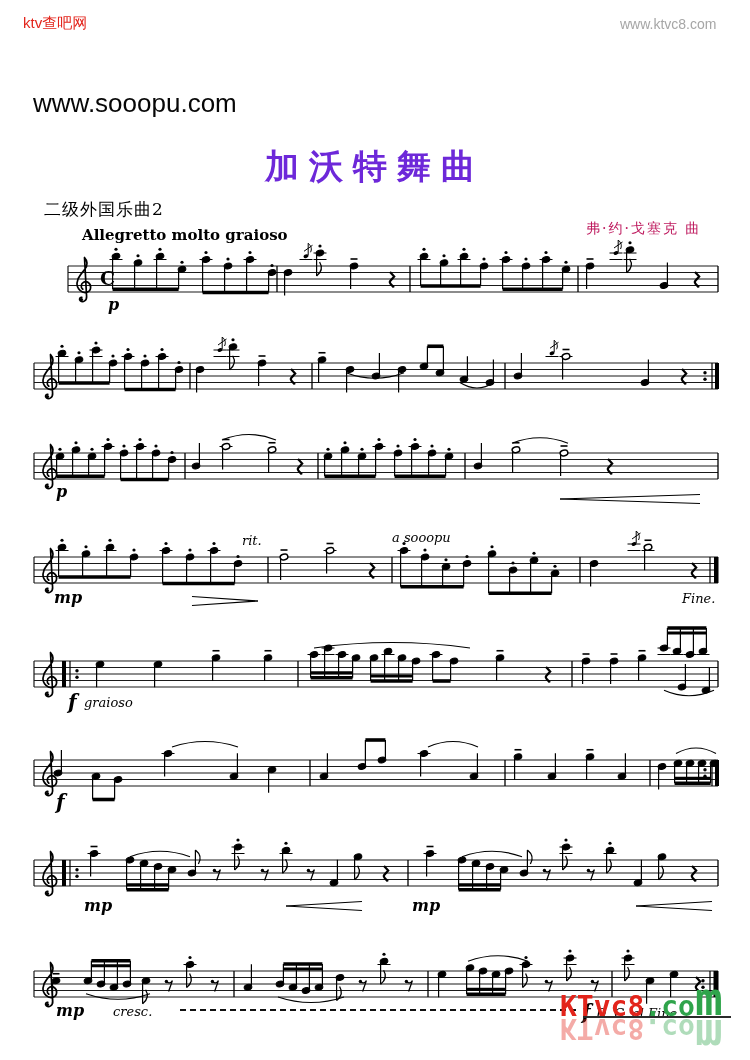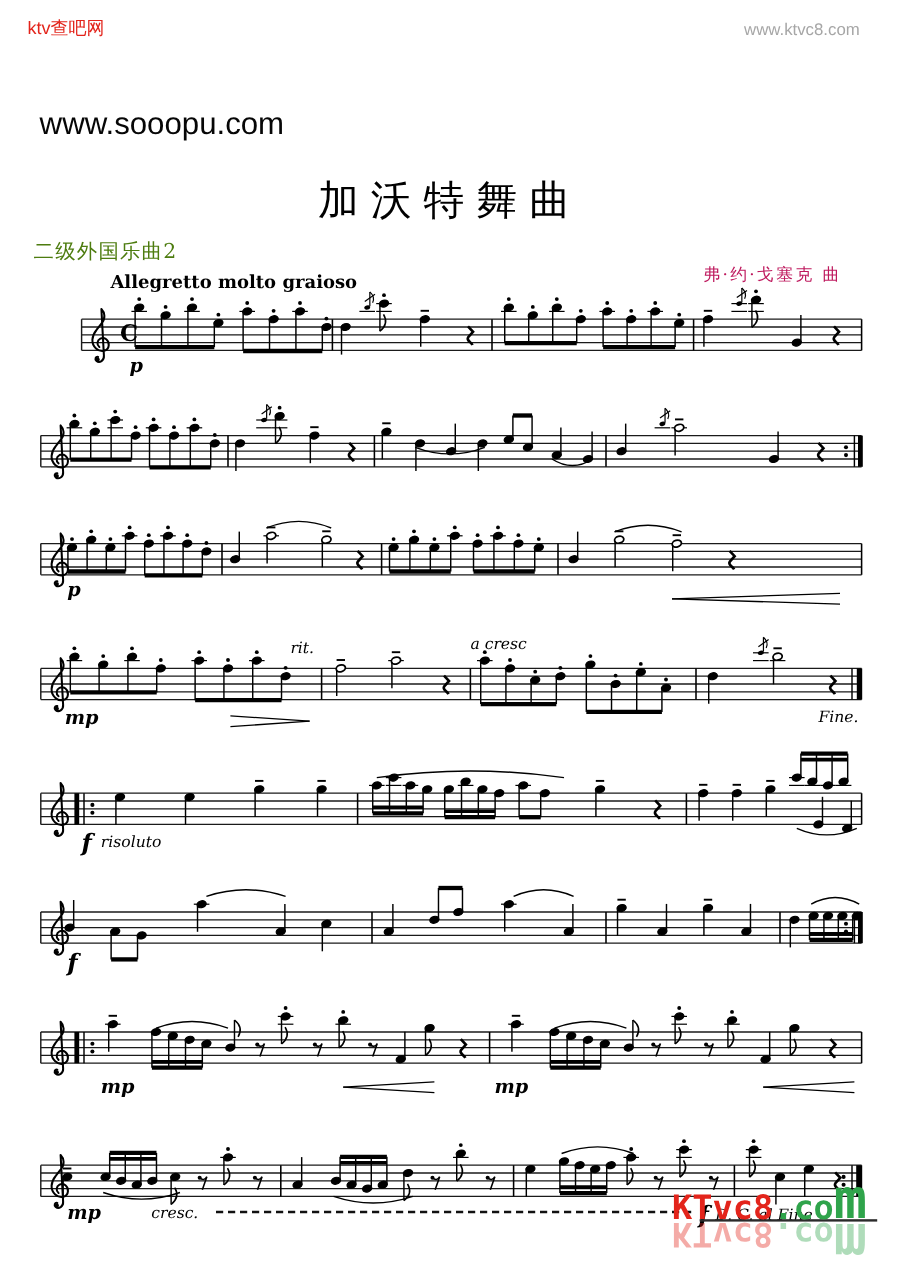--- a/index.html
+++ b/index.html
@@ -2,23 +2,23 @@
 <html style="--accent-red: #e3241b; --wm-green: #2fa44b; --site-gray: #a6a6a6;"><head>
 <meta charset="utf-8">
 <style>
   html,body{margin:0;padding:0;background:#fff;}
   .page{position:relative;width:750px;height:1060px;background:#fff;overflow:hidden;
         font-family:"Liberation Sans",sans-serif;}
   .site-left{position:absolute;left:23px;top:14px;font-size:15px;color:var(--accent-red,#e3241b);text-align:center;}
   .site-right{position:absolute;left:600px;top:16px;font-size:14px;color:var(--site-gray,#a6a6a6);margin-left:20px;}
   .wm-top{position:absolute;left:33px;top:88px;font-size:26px;color:#060606;letter-spacing:0px;}
   .title{position:absolute;left:0;top:144px;width:100%;margin:0;text-align:center;
-         font-family:"DejaVu Serif",serif;font-weight:normal;font-size:34px;letter-spacing:10px;color:#000000;}
-  .subtitle{position:absolute;left:28px;top:198px;font-family:"DejaVu Serif",serif;font-size:17px;color:#4d7c0f;letter-spacing:1px;}
-  .tempo{position:absolute;left:92px;top:226px;font-family:"DejaVu Serif",serif;font-weight:bold;font-size:15px;color:#000;}
+         font-family:"DejaVu Serif",serif;font-weight:bold;font-size:34px;letter-spacing:10px;color:#6d28d9;}
+  .subtitle{position:absolute;left:44px;top:198px;font-family:"DejaVu Serif",serif;font-size:17px;color:#000000;letter-spacing:1px;}
+  .tempo{position:absolute;left:82px;top:226px;font-family:"DejaVu Serif",serif;font-weight:bold;font-size:15px;color:#000;}
   .composer{position:absolute;left:586px;top:220px;font-family:"DejaVu Serif",serif;font-size:14px;color:#be185d;letter-spacing:2px;}
   #score{position:absolute;left:0;top:0;z-index:1;}
   #annotations{position:absolute;left:0;top:0;width:750px;height:1060px;z-index:2;pointer-events:none;}
   .ann{position:absolute;color:#000;white-space:nowrap;}
   .dyn{font-family:"DejaVu Serif",serif;font-style:italic;font-weight:bold;font-size:16px;}
   .big{font-size:20px;}
   .term{font-family:"DejaVu Serif",serif;font-style:italic;font-weight:normal;font-size:13px;}
   .dashes{position:absolute;left:180px;top:1009px;width:396px;height:0;border-top:2px dashed #111;z-index:2;}
   .dc-underline{position:absolute;left:583px;top:1016px;width:148px;height:0;border-top:2.5px solid #2b2b2b;z-index:3;}
   .wm-bot{position:absolute;left:560px;top:980px;z-index:4;display:flex;align-items:flex-end;
@@ -805,29 +805,29 @@
         <circle cx="703" cy="987.25" r="1.7" fill="#000"></circle>
         <line x1="710" y1="971" x2="710" y2="997" stroke="#000" stroke-width="1.2"></line>
         <rect x="713.5" y="971" width="5" height="26" fill="#000"></rect>
       </g>
     </svg>
   <div id="annotations">
       <div class="ann dyn" style="left: 108px; top: 295px;">p</div>
       <div class="ann dyn" style="left: 56px; top: 482px;">p</div>
       <div class="ann dyn" style="left: 54px; top: 588px;">mp</div>
       <div class="ann term" style="left: 242px; top: 533px;">rit.</div>
-      <div class="ann term" style="left: 392px; top: 530px;">a cresc</div>
+      <div class="ann term" style="left: 392px; top: 530px;">a sooopu</div>
       <div class="ann term" style="left: 682px; top: 591px;">Fine.</div>
       <div class="ann dyn big" style="left: 68px; top: 690px;">f</div>
-      <div class="ann term" style="left: 84px; top: 695px;">risoluto</div>
+      <div class="ann term" style="left: 84px; top: 695px;">graioso</div>
       <div class="ann dyn big" style="left: 56px; top: 790px;">f</div>
       <div class="ann dyn" style="left: 84px; top: 896px;">mp</div>
       <div class="ann dyn" style="left: 412px; top: 896px;">mp</div>
       <div class="ann dyn" style="left: 56px; top: 1001px;">mp</div>
-      <div class="ann term" style="left: 126px; top: 1004px; text-align: right;">cresc.</div>
+      <div class="ann term" style="left: 113px; top: 1004px; text-align: right;">cresc.</div>
       <div class="ann dyn big" style="left: 582px; top: 1000px;">f</div>
       <div class="ann term" style="left: 596px; top: 1006px;">D. C. al Fine</div>
     </div>
 
   <div class="dashes"></div>
   <div class="dc-underline"></div>
 
   <div class="wm-bot">
     <span class="wm-red">KTvc8</span>
       <span class="wm-green">.co</span>

